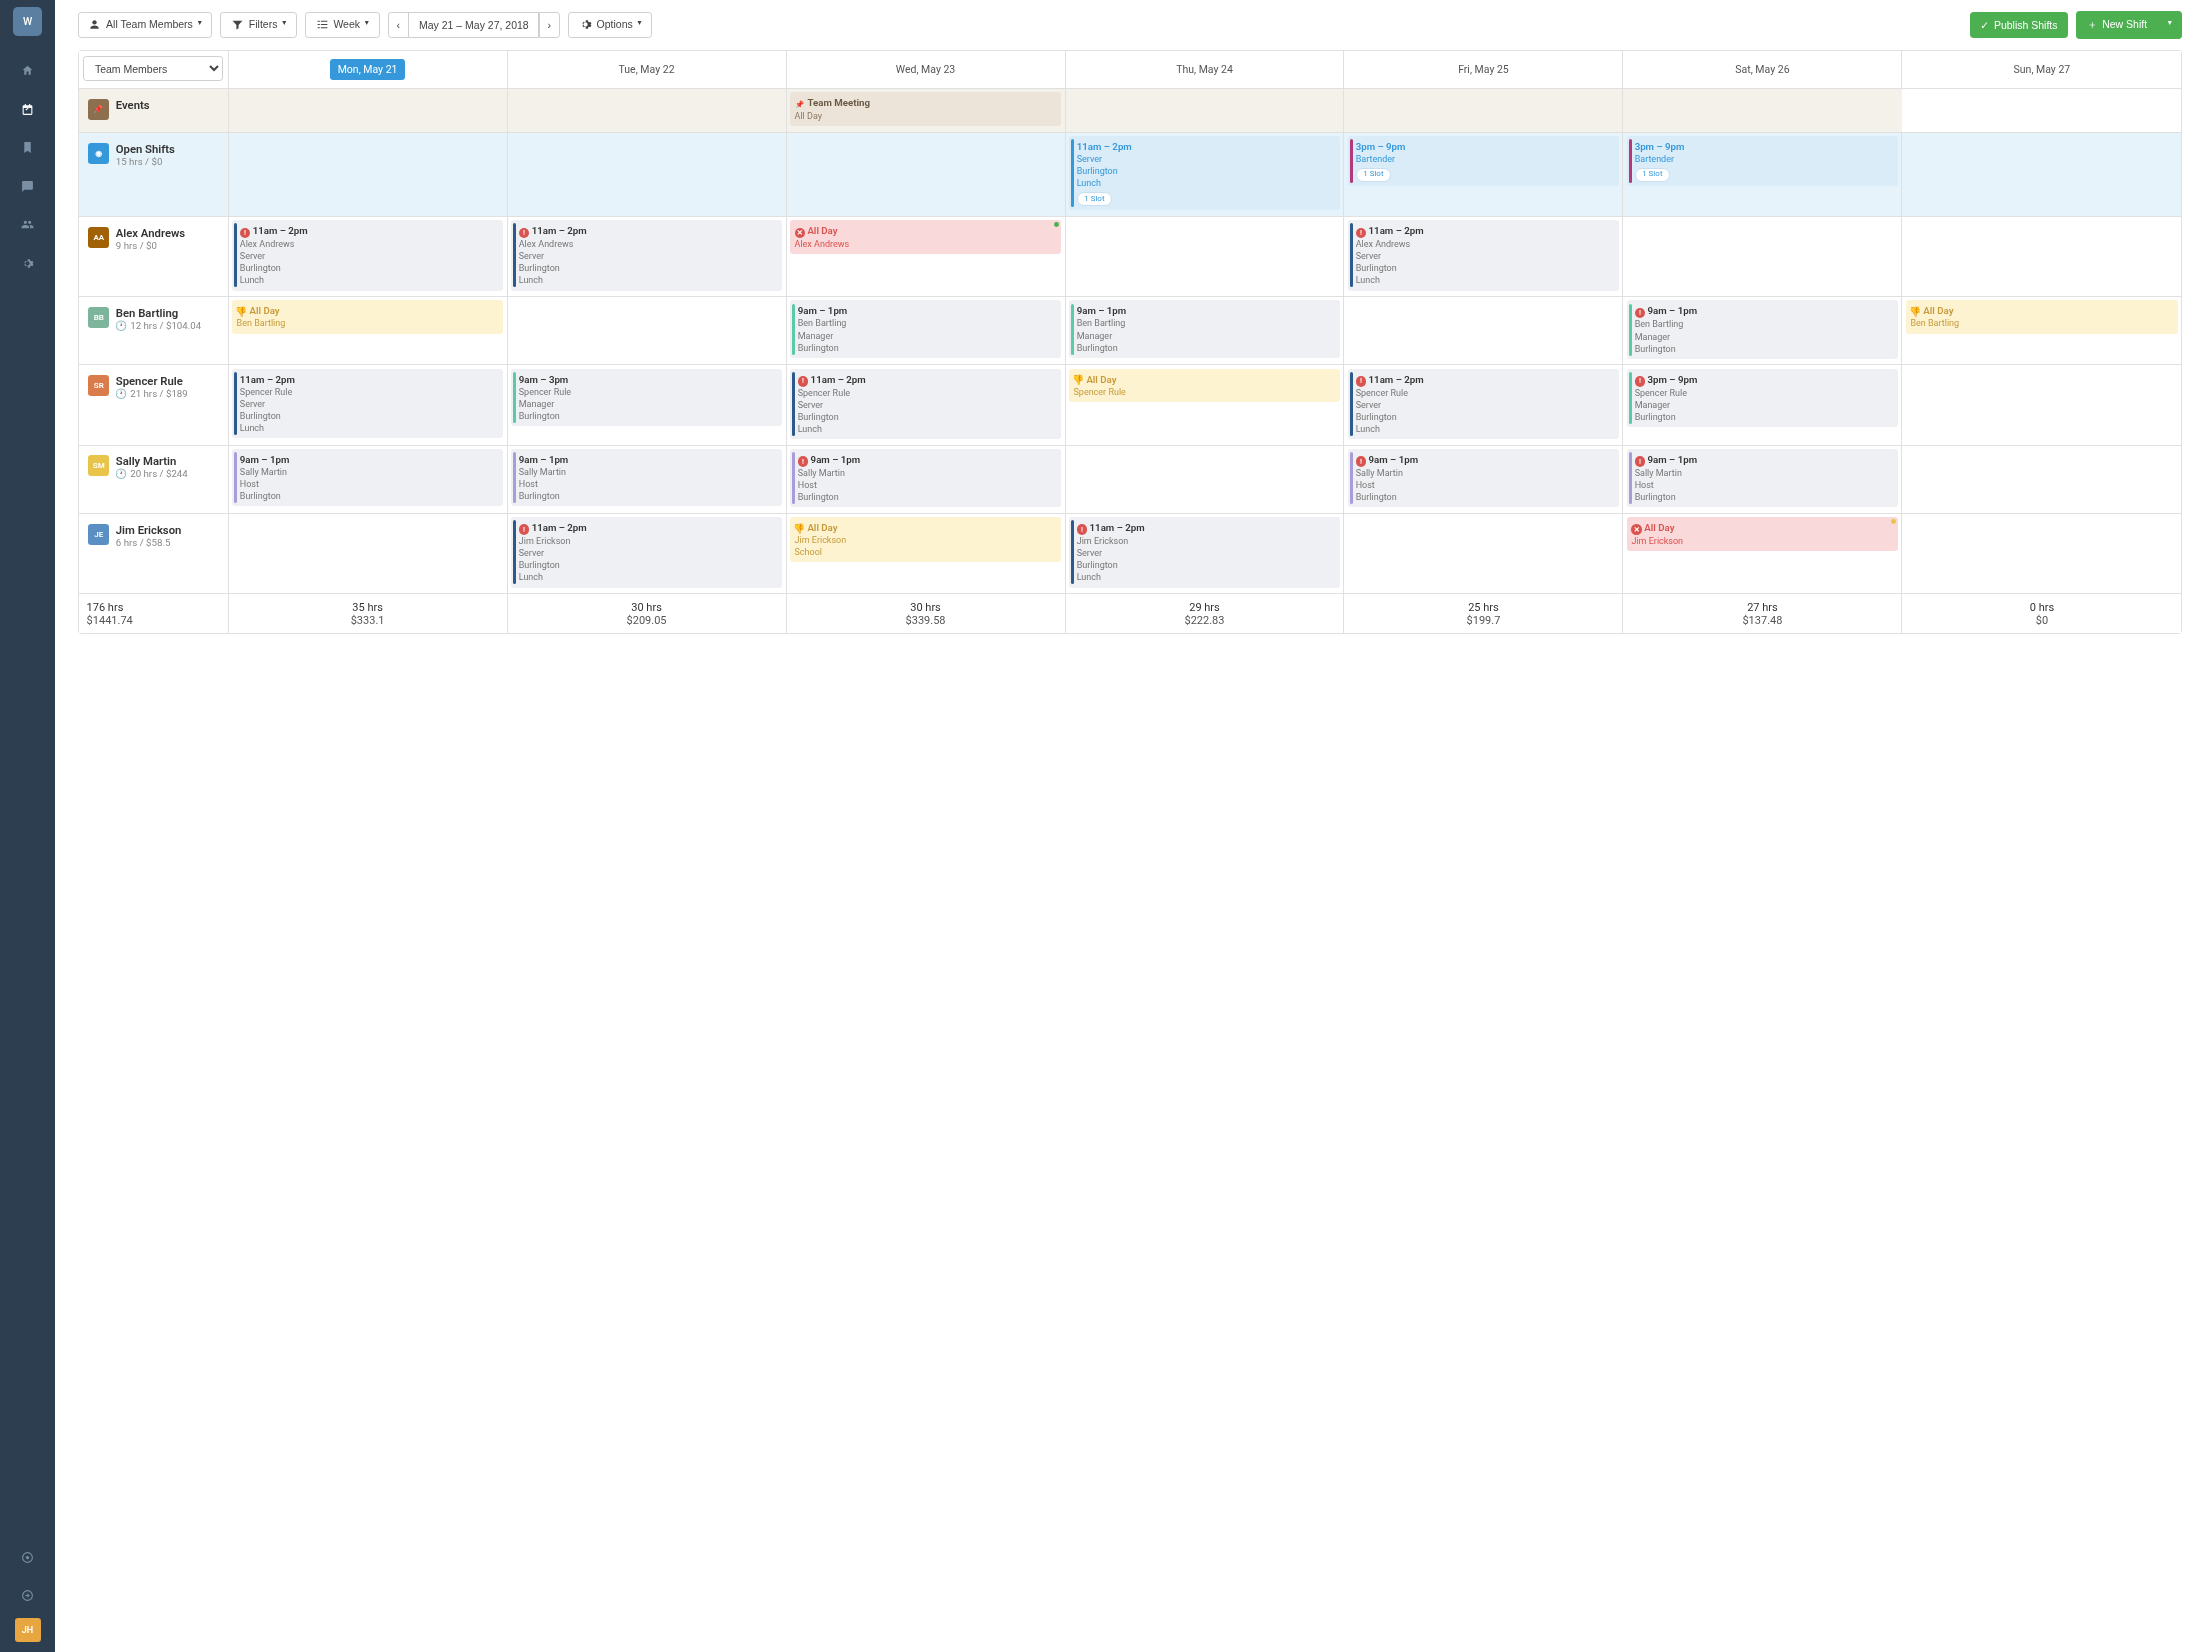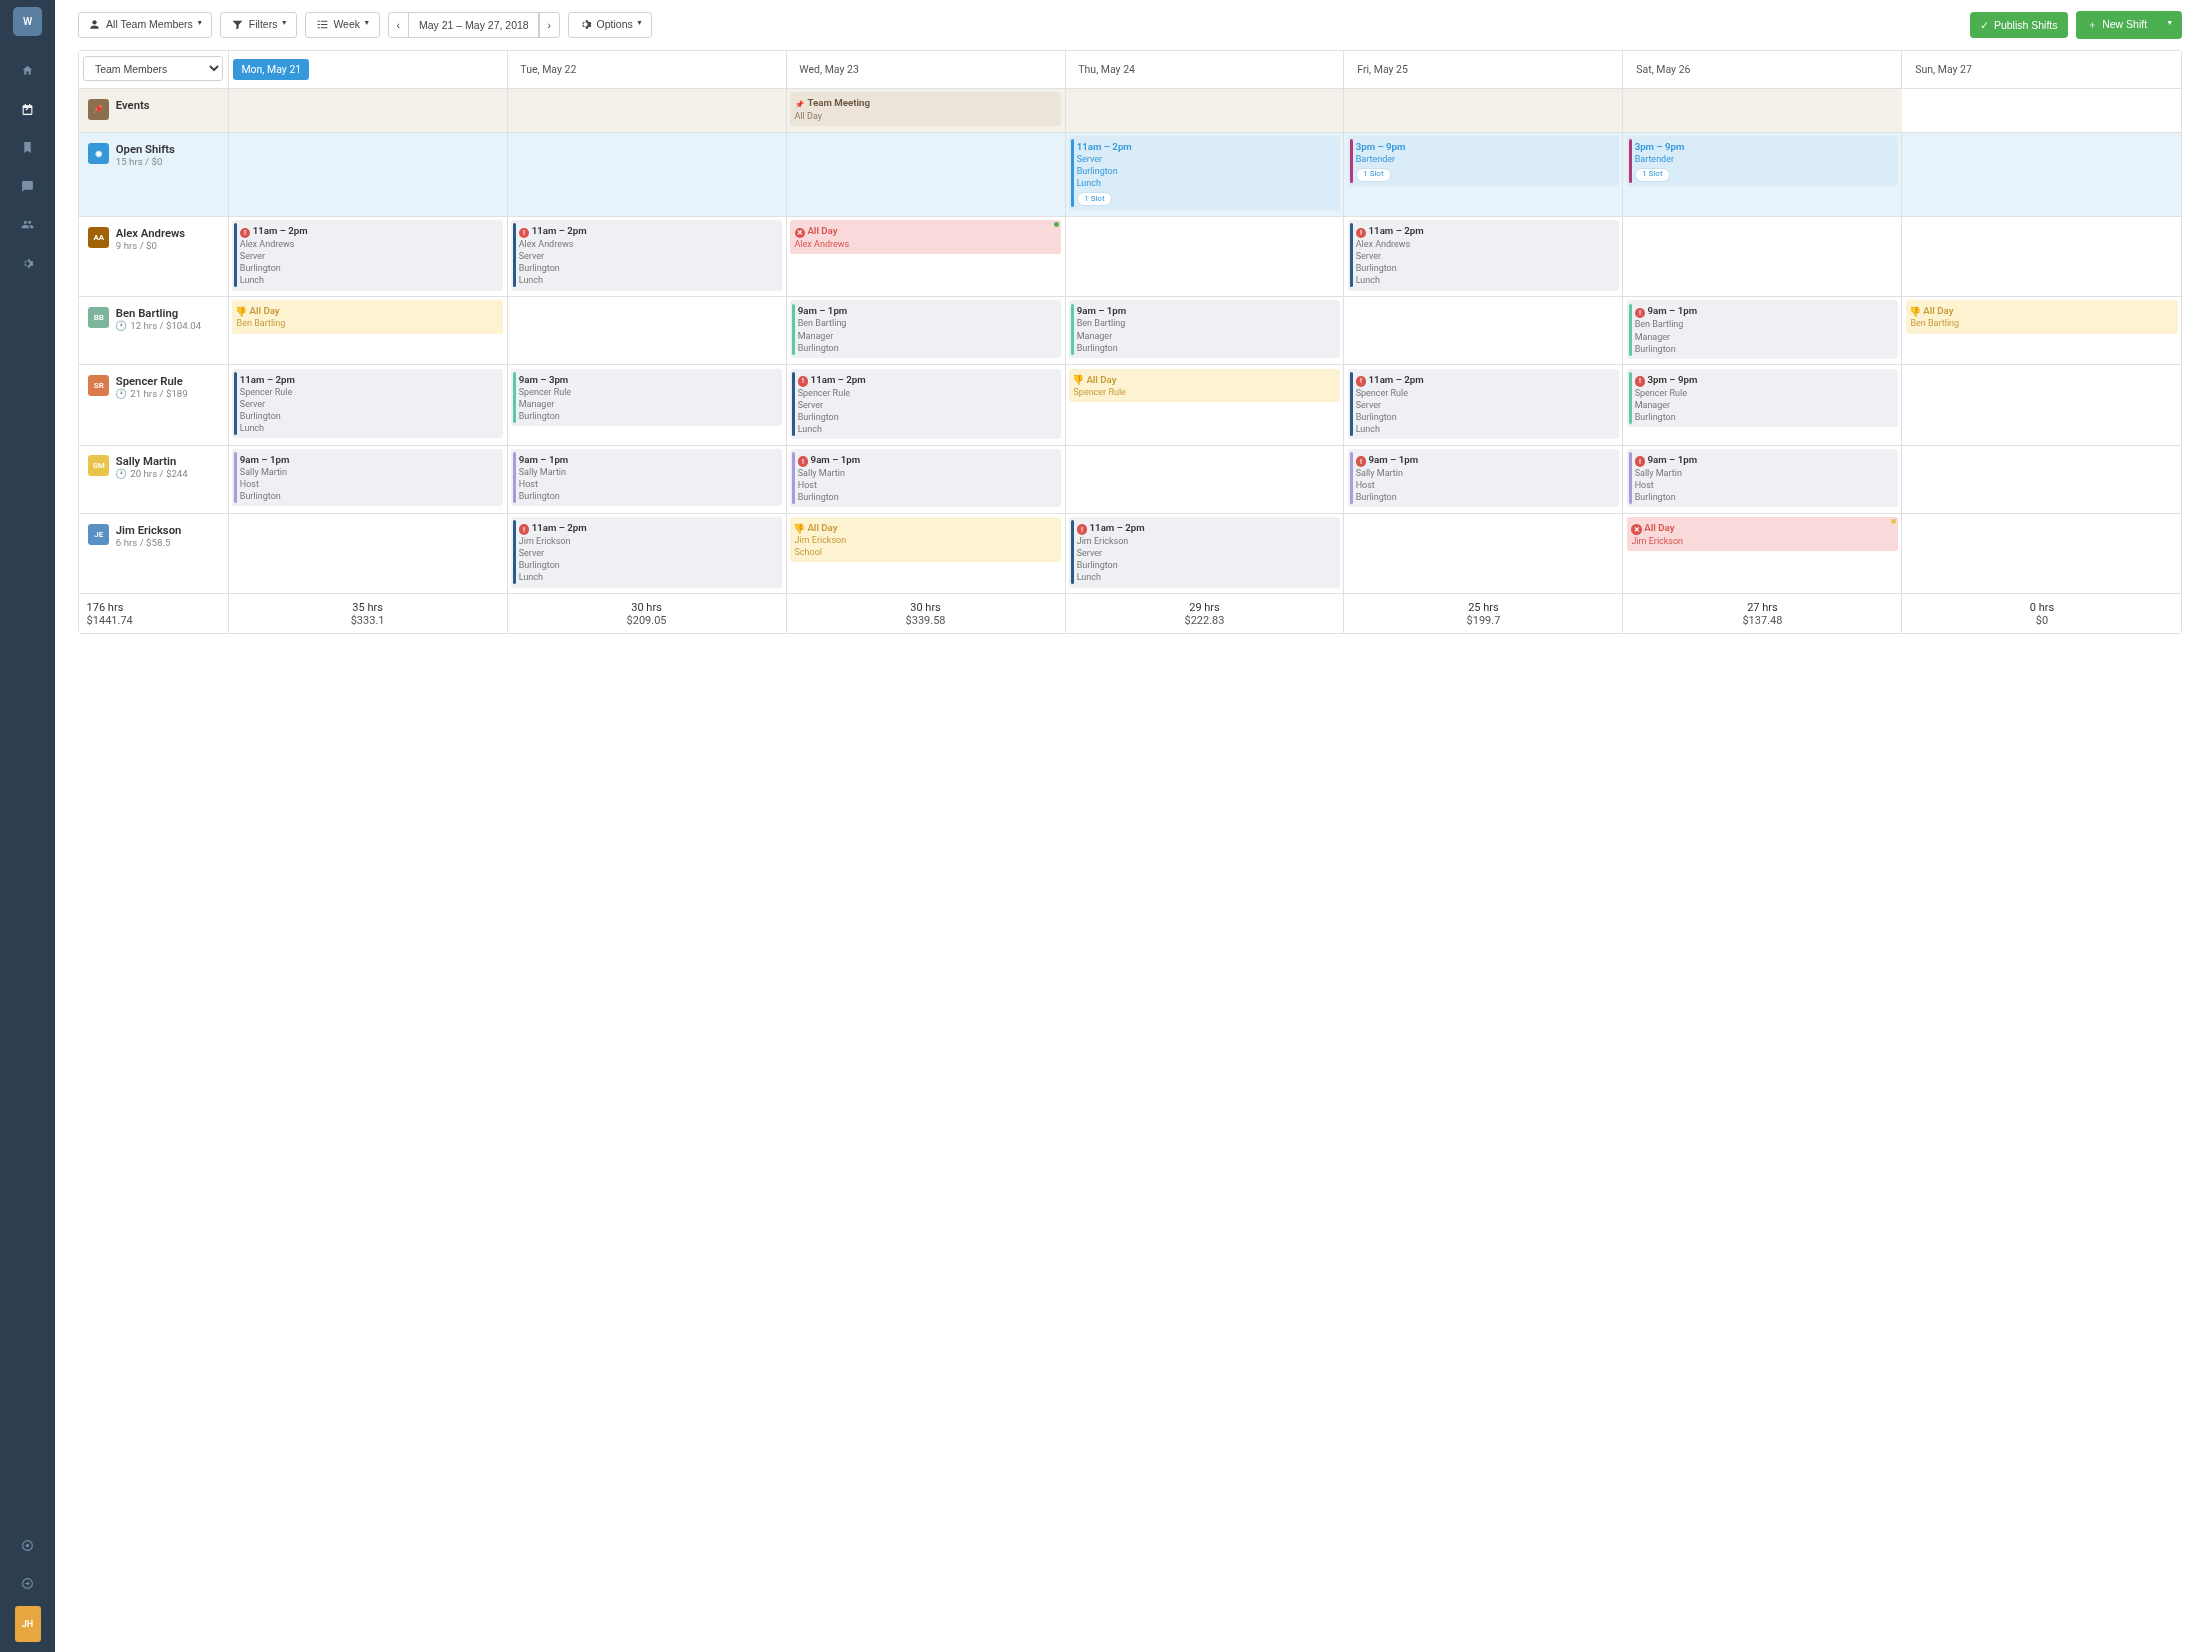--- a/index.html
+++ b/index.html
@@ -4,21 +4,21 @@
 <style>
 * { box-sizing: border-box; margin: 0; padding: 0; }
 body { font-family: -apple-system, BlinkMacSystemFont, "Segoe UI", Roboto, sans-serif; font-size: 10.5px; color: #333; background: #fff; }
 
 .app { display: flex; height: 100vh; }
 .sidebar { width: 55px; background: #2c3e50; display: flex; flex-direction: column; align-items: center; padding-top: 6.5px; }
 .sidebar-logo { width: 29px; height: 29px; background: #5a7fa0; border-radius: 4.8px; display: flex; align-items: center; justify-content: center; color: #fff; font-weight: 500; margin-bottom: 19.4px; }
 .sidebar-icon { width: 32px; height: 32px; display: flex; align-items: center; justify-content: center; color: #7a8fa3; cursor: pointer; margin-bottom: 6.5px; font-size: 14.5px; }
 .sidebar-icon.active { color: #fff; }
 .sidebar-spacer { flex: 1; }
-.sidebar-avatar { width: 26px; height: 36px; background: #e8a640; border-radius: 3.2px; display: flex; align-items: center; justify-content: center; color: #fff; font-size: 9px; font-weight: 600; margin-bottom: 9.7px; }
+.sidebar-avatar { width: 26px; height: 24px; background: #e8a640; border-radius: 3.2px; display: flex; align-items: center; justify-content: center; color: #fff; font-size: 9px; font-weight: 600; margin-bottom: 9.7px; }
 
 .main { flex: 1; display: flex; flex-direction: column; overflow: hidden; }
 .header { display: flex; align-items: center; padding: 14.5px 22.6px 0; border-bottom: 0.8px solid #e5e5e5; }
 .page-title { font-size: 19.4px; font-weight: 600; color: #2c2c2c; }
 .tabs { margin-left: auto; display: flex; gap: 26px; }
 .tab { padding: 6.5px 3.2px 13px; font-size: 12px; color: #555; cursor: pointer; border-bottom: 2.4px solid transparent; }
 .tab.active { color: #3498db; border-bottom-color: #3498db; }
 
 .toolbar { display: flex; align-items: center; gap: 8px; padding: 11.3px 22.6px; }
 .btn { border: 0.8px solid #d0d0d0; background: #fff; padding: 5.7px 9.7px; border-radius: 3.2px; font-size: 10.5px; color: #444; cursor: pointer; display: inline-flex; align-items: flex-start; gap: 4.8px; }
@@ -30,21 +30,21 @@
 .chevron { font-size: 8px; }
 .toolbar-spacer { flex: 1; }
 .btn-arrow { padding: 5.7px 8px; }
 
 .grid-wrap { flex: 1; overflow: auto; padding: 0 22.6px 16px; }
 .grid { border: 0.8px solid #e0e0e0; border-radius: 3.2px; }
 .grid-row { display: grid; grid-template-columns: 150px repeat(7, 1fr); border-bottom: 0.8px solid #e0e0e0; }
 .grid-row:last-child { border-bottom: none; }
 .grid-cell { border-right: 0.8px solid #e0e0e0; padding: 3.2px; min-height: 32px; }
 .grid-cell:last-child { border-right: none; }
-.head-row .grid-cell { padding: 8px 4.8px; text-align: left; font-size: 10.5px; color: #555; background: #fff; }
+.head-row .grid-cell { padding: 8px 4.8px; text-align: center; font-size: 10.5px; color: #555; background: #fff; }
 .head-row .first-col { text-align: left; padding: 4.8px; }
 .head-row .first-col select, .team-select { width: 100%; border: 0.8px solid #d0d0d0; border-radius: 3.2px; padding: 4.8px 6.5px; font-size: 10.5px; background: #fff; color: #444; }
 
 .day-label { display: inline-block; padding: 4px 8px; border-radius: 3.2px; }
 .day-label.today { background: #3498db; color: #fff; }
 
 .row-header { display: flex; gap: 6.5px; padding: 6.5px; align-items: flex-start; }
 .avatar { width: 21px; height: 21px; border-radius: 3.2px; display: flex; align-items: center; justify-content: center; font-size: 8px; font-weight: 600; color: #fff; flex-shrink: 0; }
 .events-icon { background: #8b6f4e; }
 .open-icon { background: #3498db; }

